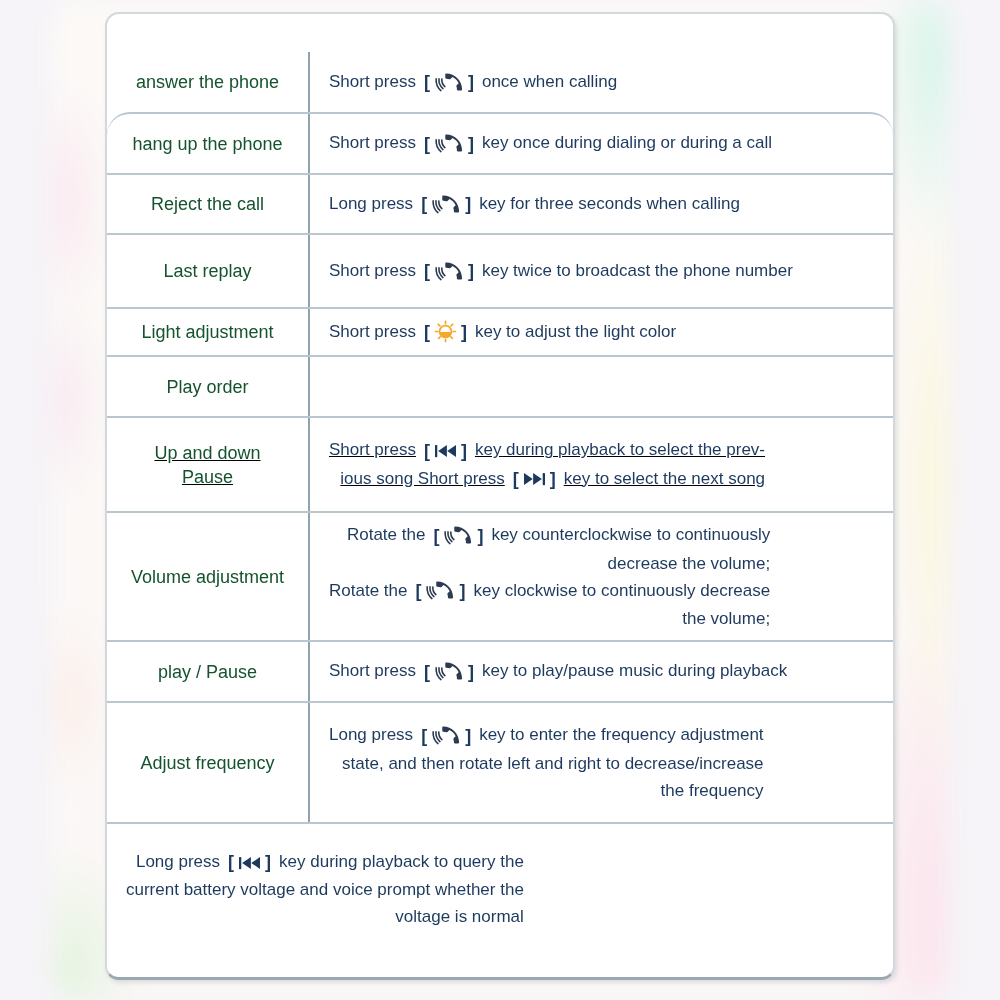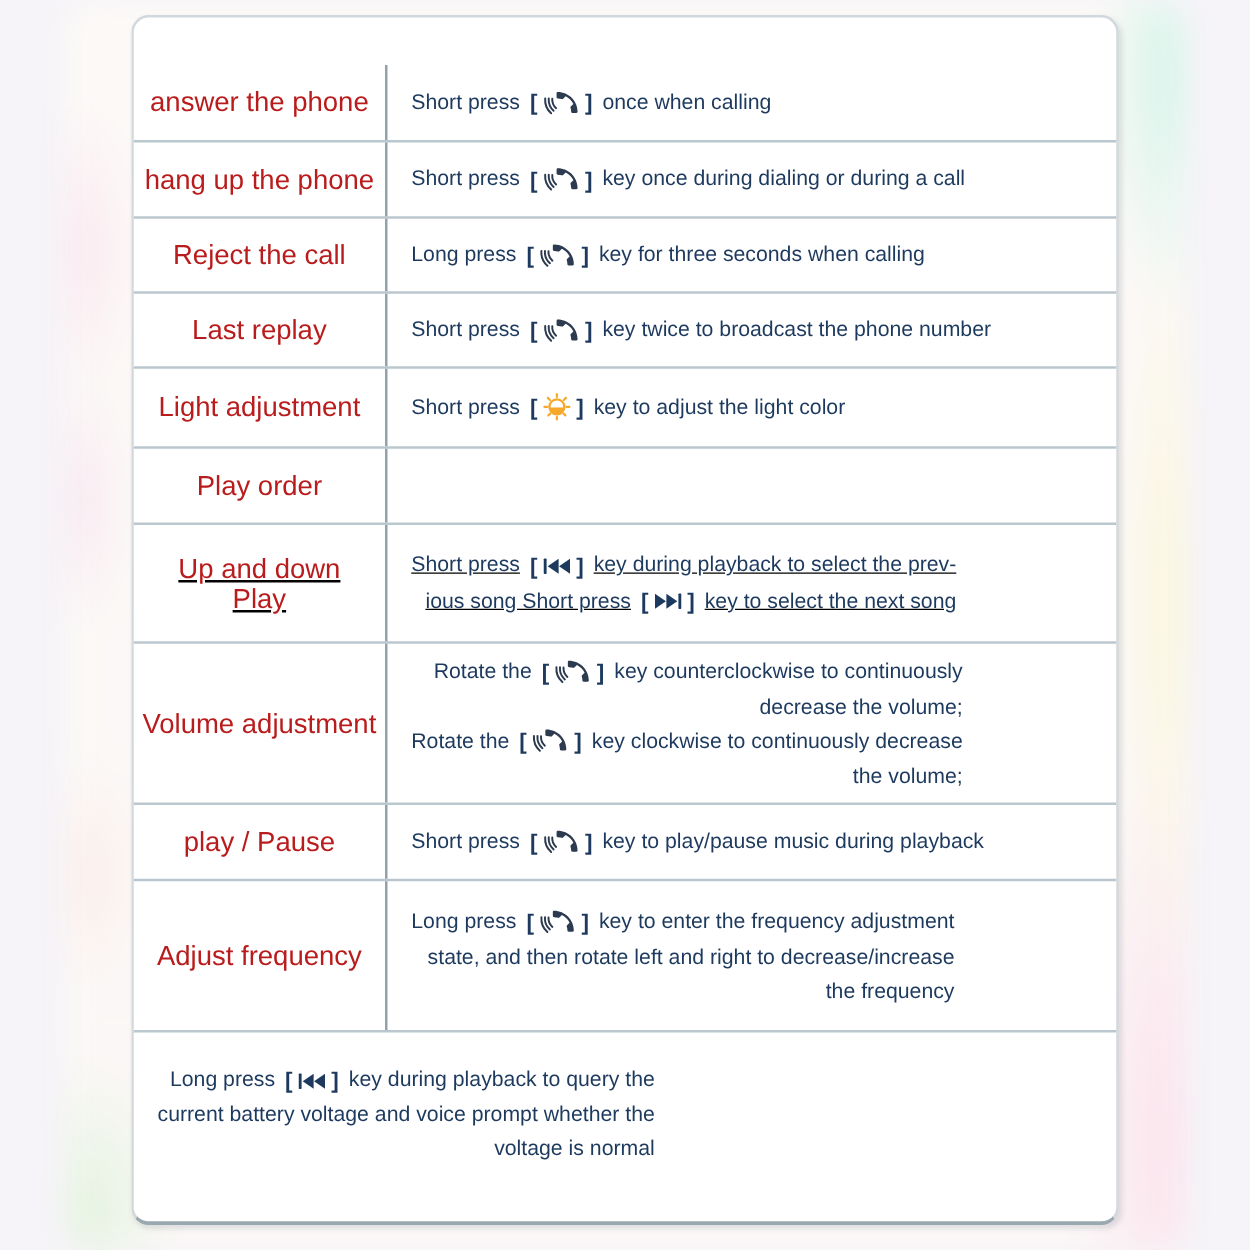--- a/index.html
+++ b/index.html
@@ -28,21 +28,21 @@
     border-radius:14px;
     box-shadow:2px 3px 4px rgba(140,150,160,.25);
   }
   .spacer { height:38px; }
   .row { display:flex; box-sizing:border-box; }
   .row + .row { border-top:2px solid #bac7ce; }
   .cell-left {
     flex:0 0 203px; box-sizing:border-box;
     display:flex; align-items:center; justify-content:center; text-align:center;
     border-right:2px solid #8fa2ad;
-    color:#b91c1c; font-size:22px; line-height:24px;
+    color:#14532d; font-size:18px; line-height:24px;
   }
   .cell-right {
     flex:1; box-sizing:border-box;
     display:flex; align-items:center;
     padding:6px 14px 6px 19px;
     color:#1d3a5e; font-size:17px; line-height:27px;
   }
   .desc { max-width:560px;text-align:right; }
   .key { display:inline-flex; align-items:center; vertical-align:middle; margin:0 5px; }
   .bracket { font-weight:600; font-size:18px; margin:0 3px; color:#1d3a5e; }
@@ -73,21 +73,21 @@
                 <g fill="none" stroke="#2d3b50" stroke-width="1.7" stroke-linecap="round" transform="rotate(-22 8 17)">
                   <path d="M11.2 12.6 Q9 17 11.2 21.4"></path>
                   <path d="M8.4 11.4 Q5.6 17 8.4 22.6"></path>
                   <path d="M5.6 10.2 Q2.2 17 5.6 23.8"></path>
                 </g>
               </svg>
               <span class="bracket">]</span>
             </span><span>once when calling</span></div>
         </div>
       </div>
-      <div class="row" style="height: 61px;">
+      <div class="row" style="height: 61px; border-radius: 23px;">
         <div class="cell-left">
           <div><span>hang up the phone</span></div>
         </div>
         <div class="cell-right">
           <div class="desc"><span>Short press</span><span class="key">
               <span class="bracket">[</span>
               <svg class="ic ic-phone" viewBox="0 0 34 30">
                 <g fill="#2d3b50" transform="translate(10 3) rotate(180 12 12)">
                   <path d="M6.62 10.79c1.44 2.83 3.76 5.14 6.59 6.59l2.2-2.2c.27-.27.67-.36 1.02-.24 1.12.37 2.33.57 3.57.57.55 0 1 .45 1 1V20c0 .55-.45 1-1 1-9.39 0-17-7.61-17-17 0-.55.45-1 1-1h3.5c.55 0 1 .45 1 1 0 1.25.2 2.45.57 3.57.11.35.03.74-.24 1.02l-2.2 2.2z"></path>
                 </g>
@@ -115,42 +115,42 @@
                 <g fill="none" stroke="#2d3b50" stroke-width="1.7" stroke-linecap="round" transform="rotate(-22 8 17)">
                   <path d="M11.2 12.6 Q9 17 11.2 21.4"></path>
                   <path d="M8.4 11.4 Q5.6 17 8.4 22.6"></path>
                   <path d="M5.6 10.2 Q2.2 17 5.6 23.8"></path>
                 </g>
               </svg>
               <span class="bracket">]</span>
             </span><span>key for three seconds when calling</span></div>
         </div>
       </div>
-      <div class="row" style="height: 60px;">
+      <div class="row" style="height: 74px;">
         <div class="cell-left">
           <div><span>Last replay</span></div>
         </div>
         <div class="cell-right">
           <div class="desc"><span>Short press</span><span class="key">
               <span class="bracket">[</span>
               <svg class="ic ic-phone" viewBox="0 0 34 30">
                 <g fill="#2d3b50" transform="translate(10 3) rotate(180 12 12)">
                   <path d="M6.62 10.79c1.44 2.83 3.76 5.14 6.59 6.59l2.2-2.2c.27-.27.67-.36 1.02-.24 1.12.37 2.33.57 3.57.57.55 0 1 .45 1 1V20c0 .55-.45 1-1 1-9.39 0-17-7.61-17-17 0-.55.45-1 1-1h3.5c.55 0 1 .45 1 1 0 1.25.2 2.45.57 3.57.11.35.03.74-.24 1.02l-2.2 2.2z"></path>
                 </g>
                 <g fill="none" stroke="#2d3b50" stroke-width="1.7" stroke-linecap="round" transform="rotate(-22 8 17)">
                   <path d="M11.2 12.6 Q9 17 11.2 21.4"></path>
                   <path d="M8.4 11.4 Q5.6 17 8.4 22.6"></path>
                   <path d="M5.6 10.2 Q2.2 17 5.6 23.8"></path>
                 </g>
               </svg>
               <span class="bracket">]</span>
             </span><span>key twice to broadcast the phone number</span></div>
         </div>
       </div>
-      <div class="row" style="height: 64px;">
+      <div class="row" style="height: 48px;">
         <div class="cell-left">
           <div><span>Light adjustment</span></div>
         </div>
         <div class="cell-right">
           <div class="desc"><span>Short press</span><span class="key">
               <span class="bracket">[</span>
               <svg class="ic ic-light" viewBox="0 0 26 26">
                 <g stroke="#f6a82b" fill="none" stroke-width="1.8" stroke-linecap="round">
                   <circle cx="13" cy="13" r="6.2"></circle>
                   <path d="M13 2.4v2.3M5.5 5.5l1.7 1.7M20.5 5.5l-1.7 1.7M2.6 13h2.5M20.9 13h2.5M5.9 20.1l1.6-1.5M20.1 20.1l-1.6-1.5M13 23.4v-2.2"></path>
@@ -161,21 +161,21 @@
             </span><span>key to adjust the light color</span></div>
         </div>
       </div>
       <div class="row" style="height: 61px; gap: 48px;">
         <div class="cell-left">
           <div><span>Play order</span></div>
         </div>
       </div>
       <div class="row" style="height: 95px; text-decoration: underline;">
         <div class="cell-left">
-          <div><span>Up and down</span><br><span>Play</span></div>
+          <div><span>Up and down</span><br><span>Pause</span></div>
         </div>
         <div class="cell-right">
           <div class="desc"><span>Short press</span><span class="key">
               <span class="bracket">[</span>
               <svg class="ic ic-track" viewBox="0 0 26 16">
                 <g fill="#1d3a5e">
                   <rect x="1" y="1" width="2.6" height="14" rx="0.7"></rect>
                   <path d="M14.6 1.2v13.6L4.6 8z"></path>
                   <path d="M25 1.2v13.6L15 8z"></path>
                 </g>

